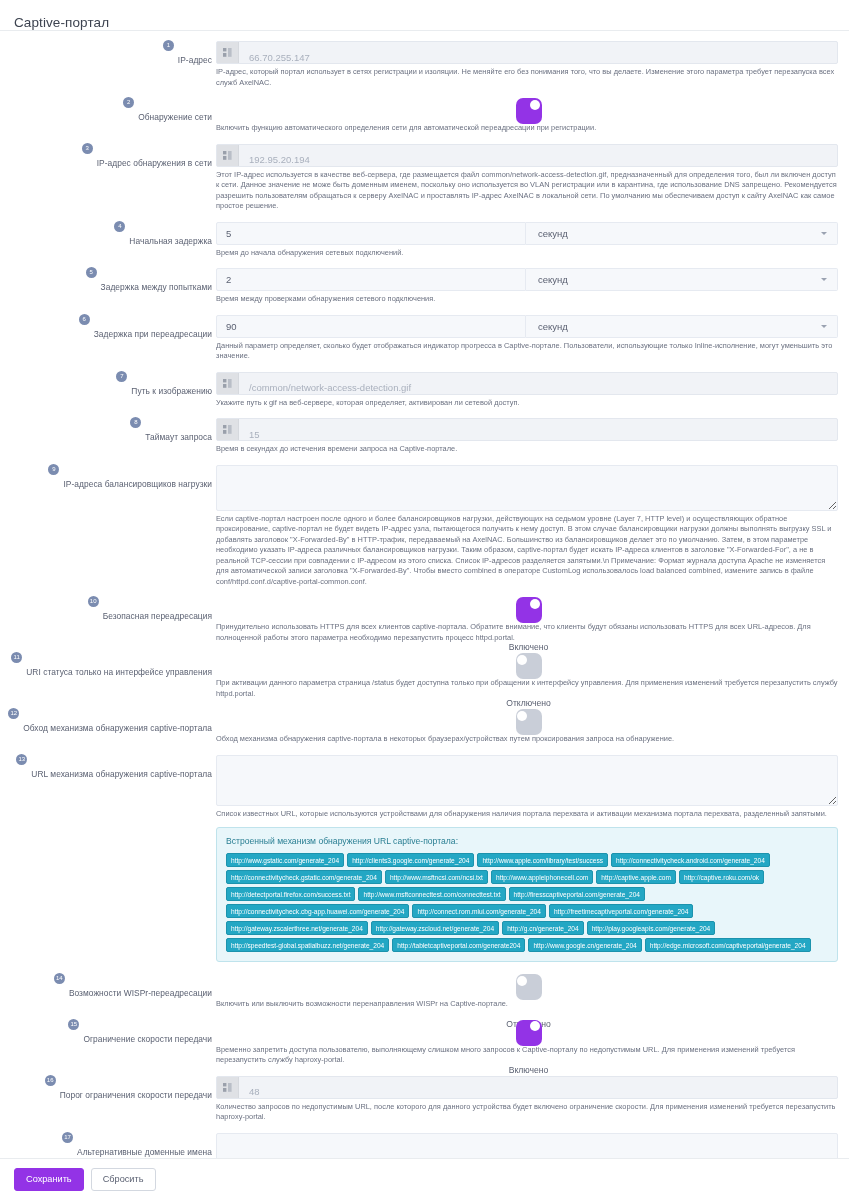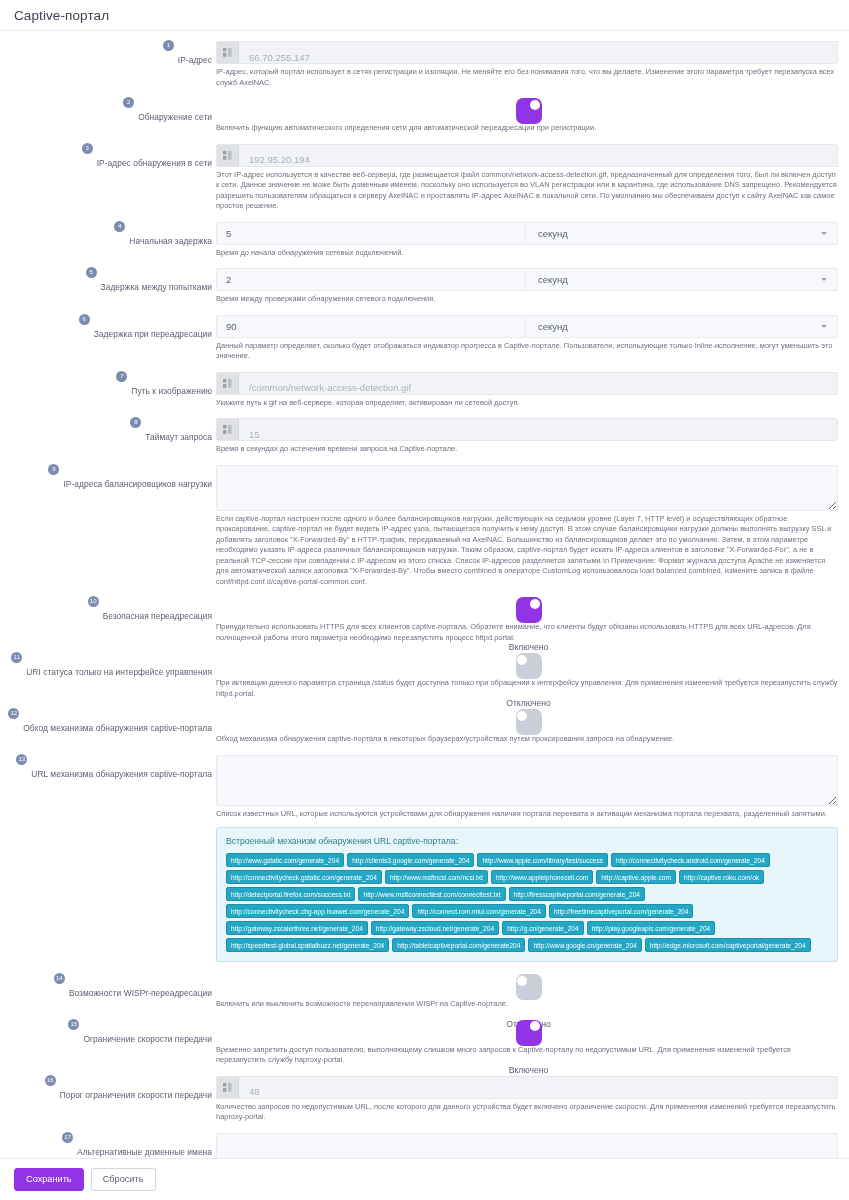--- a/index.html
+++ b/index.html
@@ -10,21 +10,21 @@
     font-family: "Liberation Sans", "DejaVu Sans", sans-serif;
     color: #4a4f5a;
     overflow: hidden;
   }
   .page { width: 849px; height: 1200px; position: relative; background:#fff; }
 
   
   .page-header {
     height: 31px;
     padding: 0 0 0 14px;
-    display: flex; align-items: center;
+    display: flex; align-items: flex-end;
     border-bottom: 1px solid #e9ecef;
     background: #fff;
   }
   .page-header h1 {
     margin: 0;
     font-size: 13.5px;
     font-weight: 400;
     color: #3d4350;
     letter-spacing: .1px;
   }
@@ -457,21 +457,21 @@
       </div>
       <div class="form-row">
         <div class="label-col"><span class="badge" style="right: 136.625px; top: -1px;">15</span><span class="lbl">Ограничение скорости передачи</span></div>
         <div class="control-col">
           <div class="toggle-line">
             <span class="switch on">
               <span class="knob"></span>
             </span>
             <span class="switch-label">Включено</span>
           </div>
-          <div class="help">Временно запретить доступ пользователю, выполняющему слишком много запросов к Captive-порталу по недопустимым URL. Для применения изменений требуется перезапустить службу haproxy-portal.</div>
+          <div class="help">Временно запретить доступа пользователю, выполняющему слишком много запросов к Captive-порталу по недопустимым URL. Для применения изменений требуется перезапустить службу haproxy-portal.</div>
         </div>
       </div>
       <div class="form-row">
         <div class="label-col"><span class="badge" style="right: 160.328px; top: -1px;">16</span><span class="lbl">Порог ограничения скорости передачи</span></div>
         <div class="control-col">
           <div class="input-wrap">
             <span class="input-prefix">
               <svg width="9" height="9" viewBox="0 0 9 9" aria-hidden="true">
                 <rect x="0" y="0" width="3.4" height="3.4" fill="#9aa0ab"></rect>
                 <rect x="0" y="5" width="3.4" height="3.8" fill="#9aa0ab"></rect>

